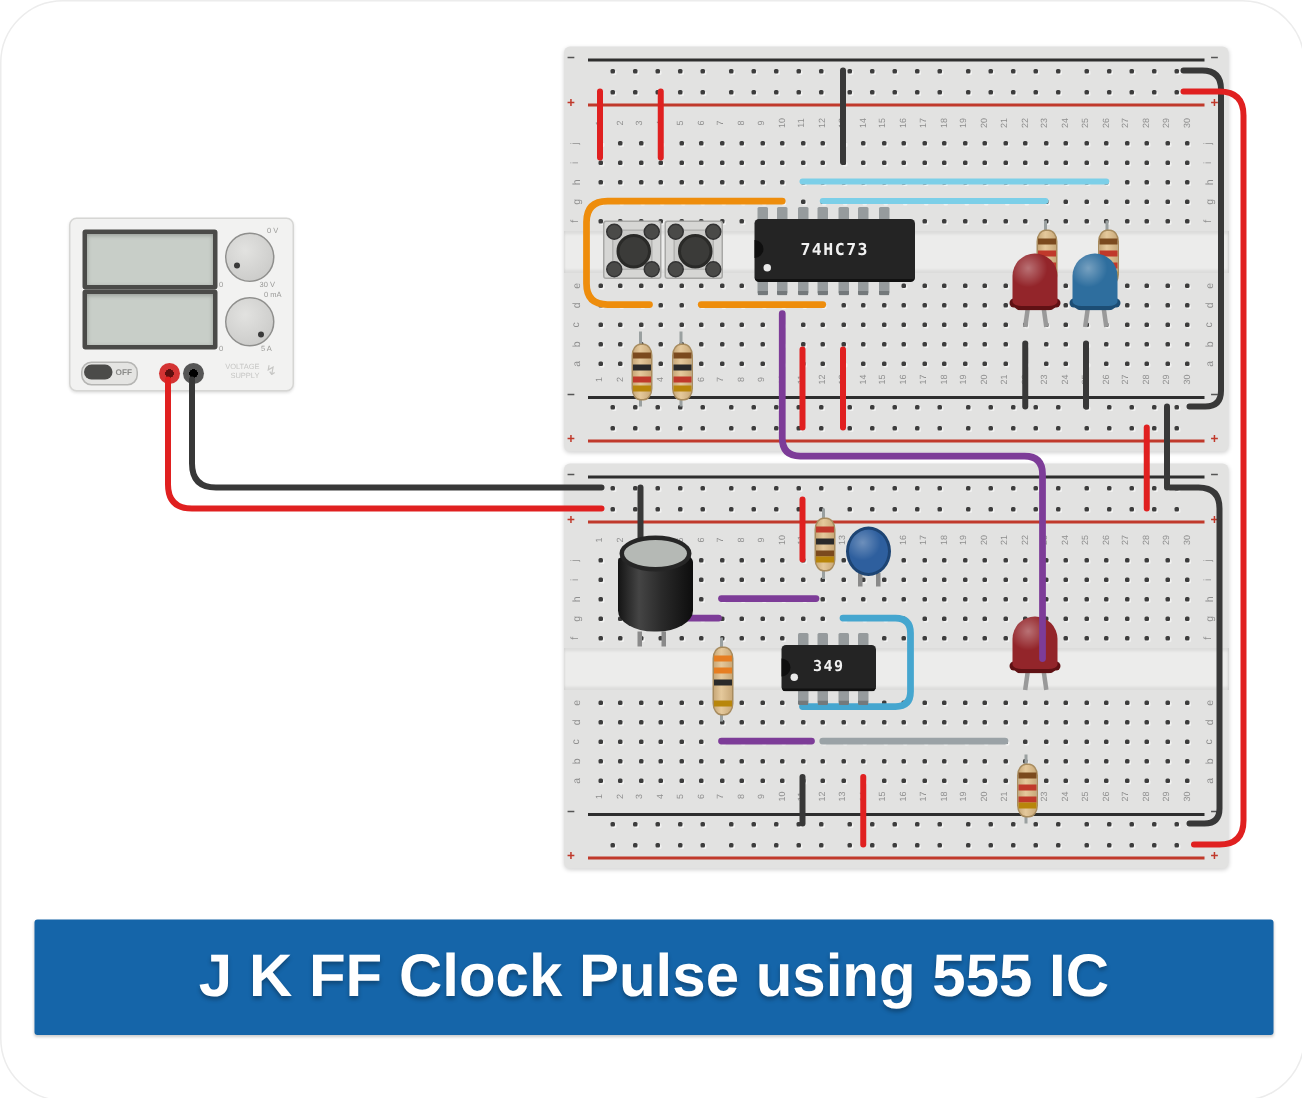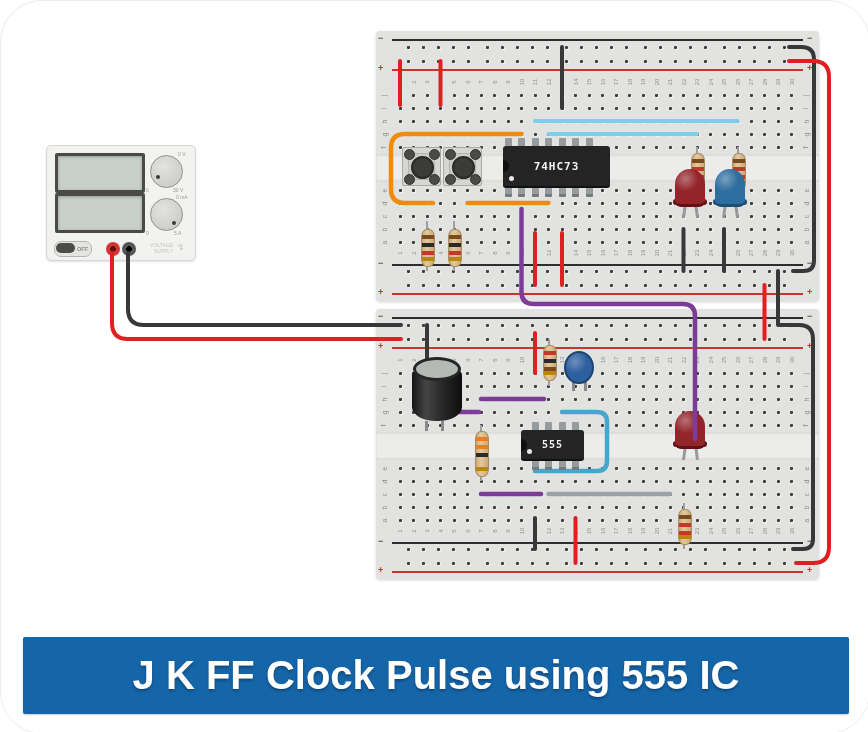--- a/index.html
+++ b/index.html
@@ -64,21 +64,21 @@
   .ecap{position:absolute;width:50px;height:76px;}
   .ecaplead{position:absolute;top:64px;width:3px;height:10px;background:#8a8a8a;}
   .ecapbody{position:absolute;left:0;top:12px;width:50px;height:52px;
             background:linear-gradient(90deg,#141414,#454545 28%,#2a2a2a 58%,#0d0d0d);
             border-radius:8px 8px 24px 24px / 6px 6px 14px 14px;}
   .ecaptop{position:absolute;left:1px;top:0;width:42px;height:18px;border-radius:50%;
            background:#b5b9b5;border:3px solid #262626;}
   .dcap{position:absolute;border-radius:50%;}
   .dcaplead{position:absolute;width:2.5px;height:9px;background:#8a8a8a;top:31px;}
   
-  #banner{position:absolute;left:22px;top:636px;width:826px;height:77px;border-radius:2px;
+  #banner{position:absolute;left:22px;top:612px;width:826px;height:77px;border-radius:2px;
           display:flex;align-items:center;justify-content:center;box-shadow:0 1px 2px rgba(0,0,0,.2);}
   #banner span{font-size:40px;font-weight:bold;color:#fff;text-shadow:0 2px 3px rgba(0,0,0,.3);
           white-space:nowrap;}
   svg.wirelayer{position:absolute;left:0;top:0;pointer-events:none;}
 </style>
 </head>
 <body>
 
 <div id="stage">
 
@@ -1218,21 +1218,21 @@
       <div class="icpin" style="position: absolute; left: 530.5px; top: 456px;"></div>
       <div class="icpin" style="position: absolute; left: 544px; top: 421px;"></div>
       <div class="icpin" style="position: absolute; left: 544px; top: 456px;"></div>
       <div class="icpin" style="position: absolute; left: 557.5px; top: 421px;"></div>
       <div class="icpin" style="position: absolute; left: 557.5px; top: 456px;"></div>
       <div class="icpin" style="position: absolute; left: 571px; top: 421px;"></div>
       <div class="icpin" style="position: absolute; left: 571px; top: 456px;"></div>
       <div class="ic" style="position: absolute; left: 520px; top: 429px; width: 63px; height: 29px;">
         <div class="icnotch" style="position: absolute; top: 8.5px;"></div>
         <div class="icdot" style="position: absolute; top: 19px;"></div>
-        <span style="font-size: 10px;">555</span>
+        <span style="font-size: 10px;">349</span>
       </div>
       <div class="btn" style="position: absolute; left: 401px; top: 146px;">
         <div class="btninner" style="position: absolute;"></div>
         <div class="btnpin" style="position: absolute; left: 1px; top: 1px;"></div>
         <div class="btnpin" style="position: absolute; left: 26px; top: 1px;"></div>
         <div class="btnpin" style="position: absolute; left: 1px; top: 26px;"></div>
         <div class="btnpin" style="position: absolute; left: 26px; top: 26px;"></div>
         <div class="btncap" style="position: absolute;"></div>
       </div>
       <div class="btn" style="position: absolute; left: 442px; top: 146px;">

